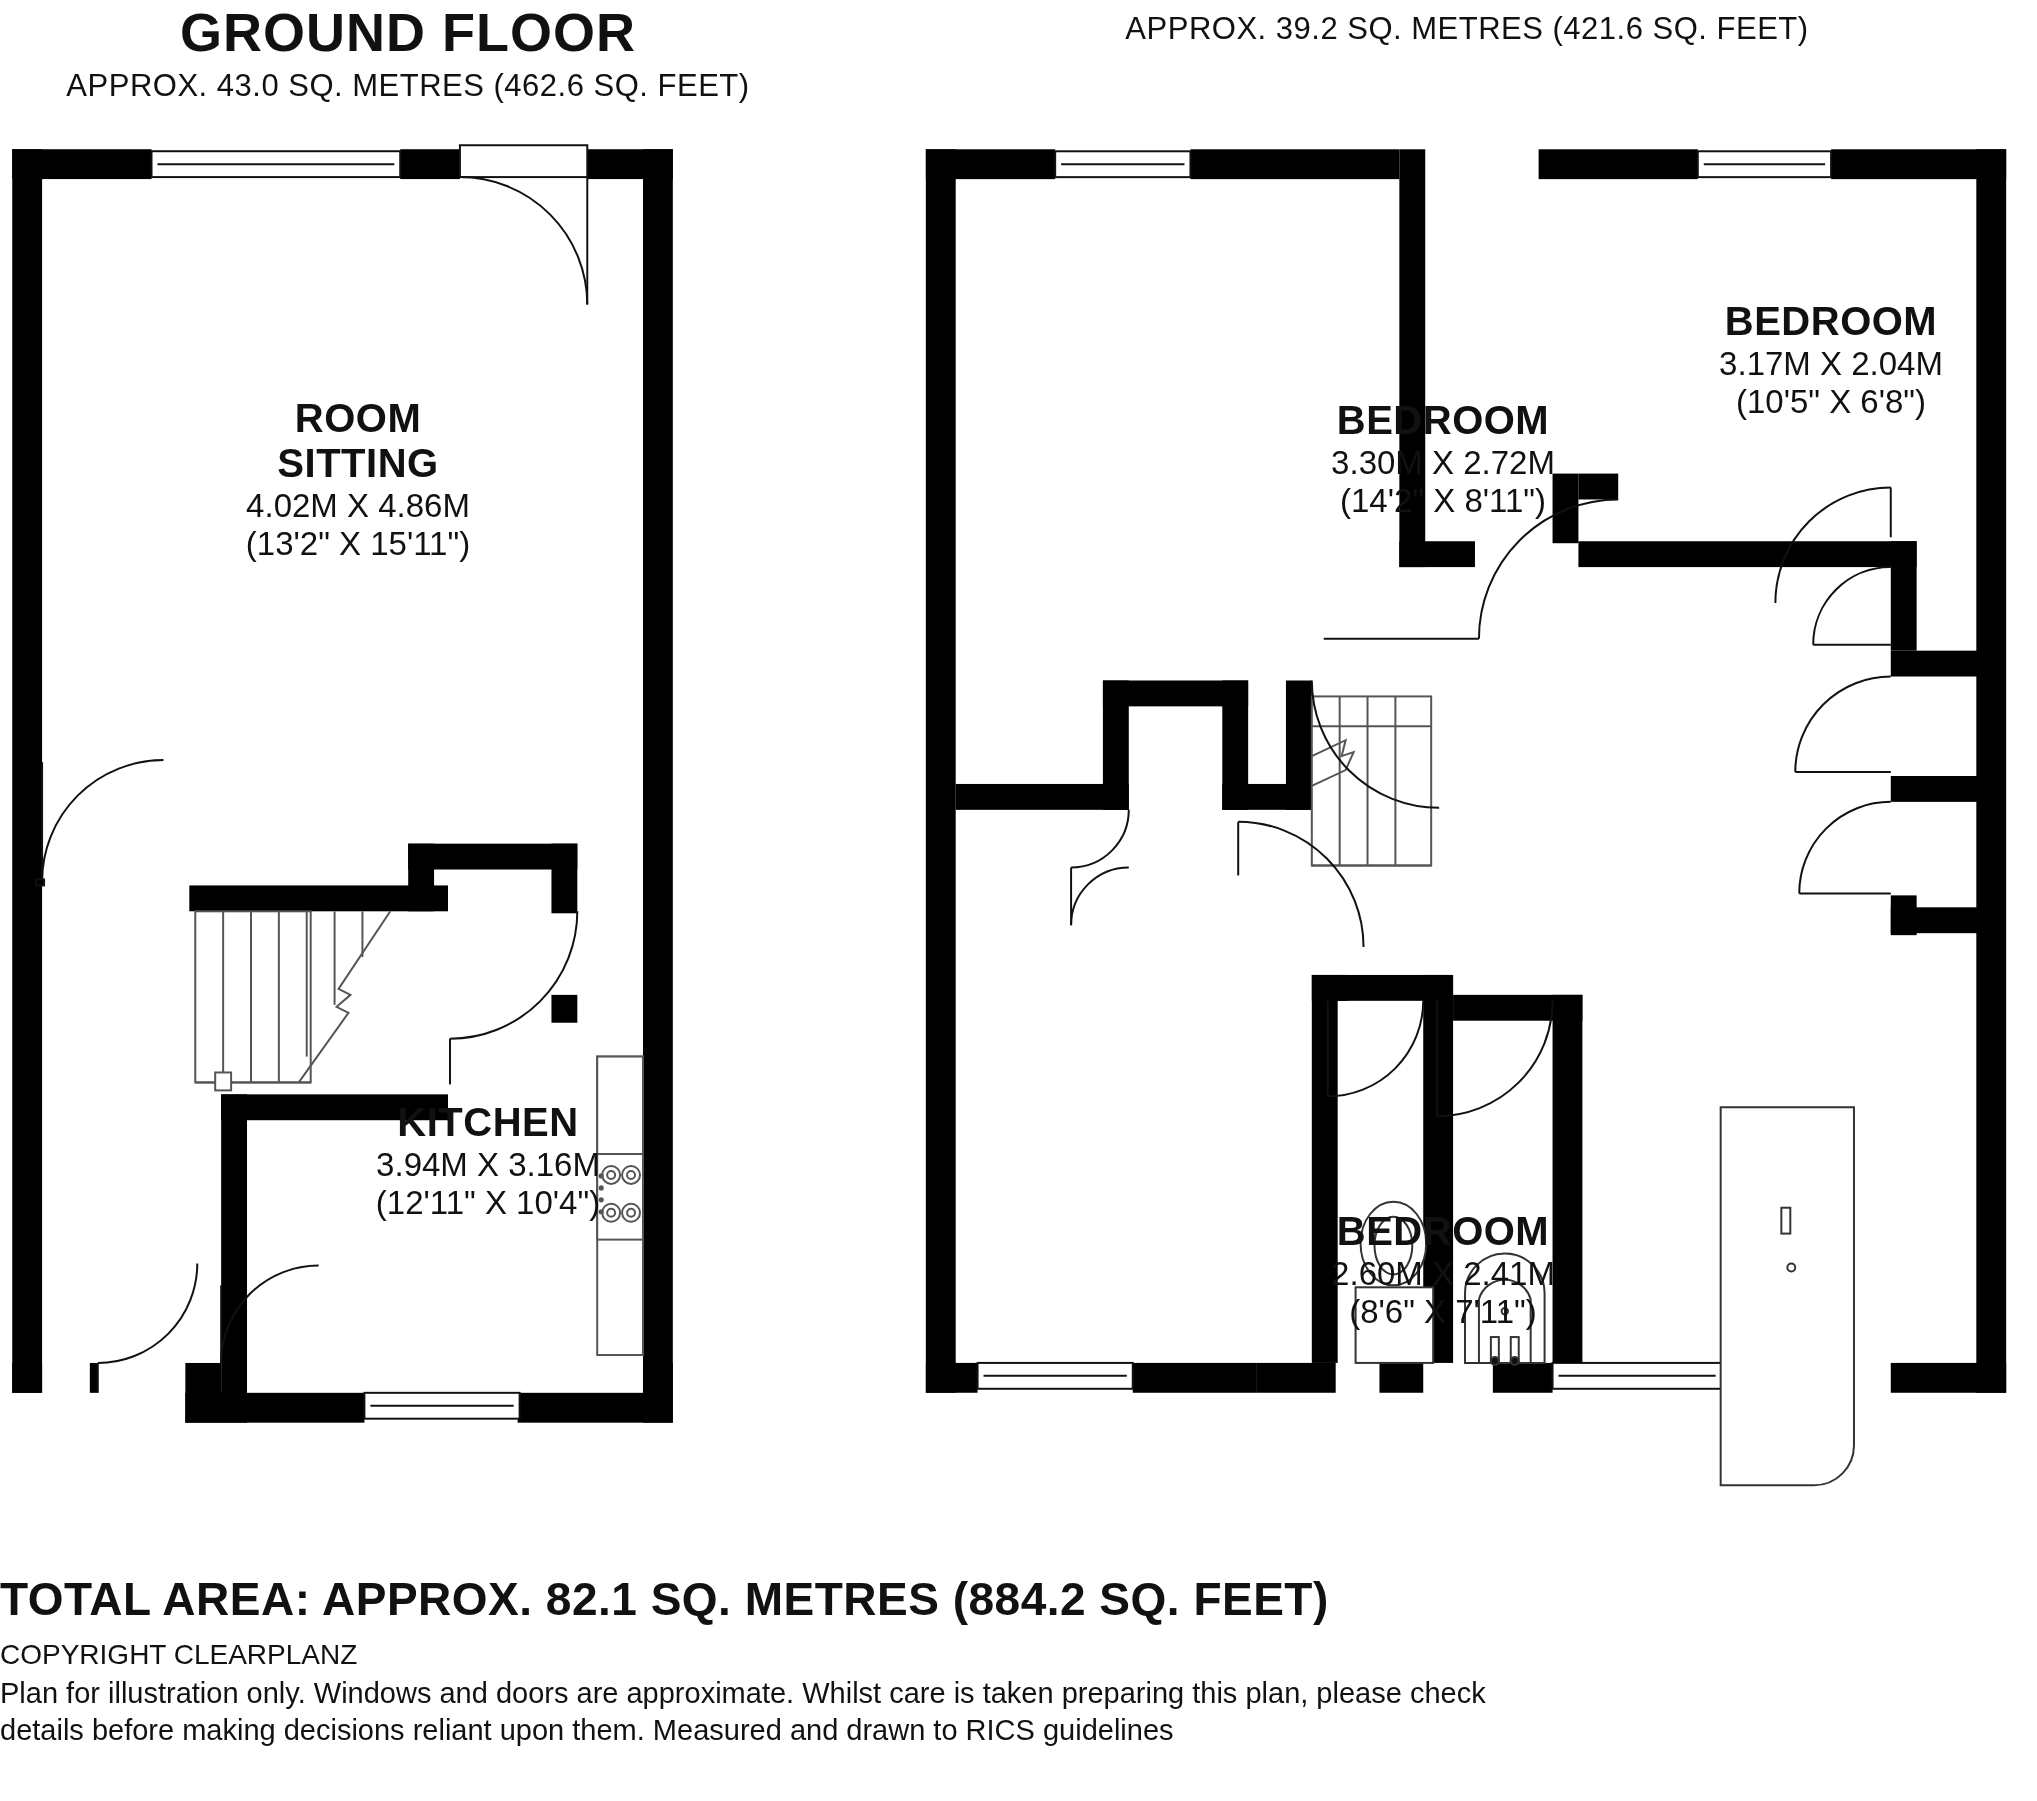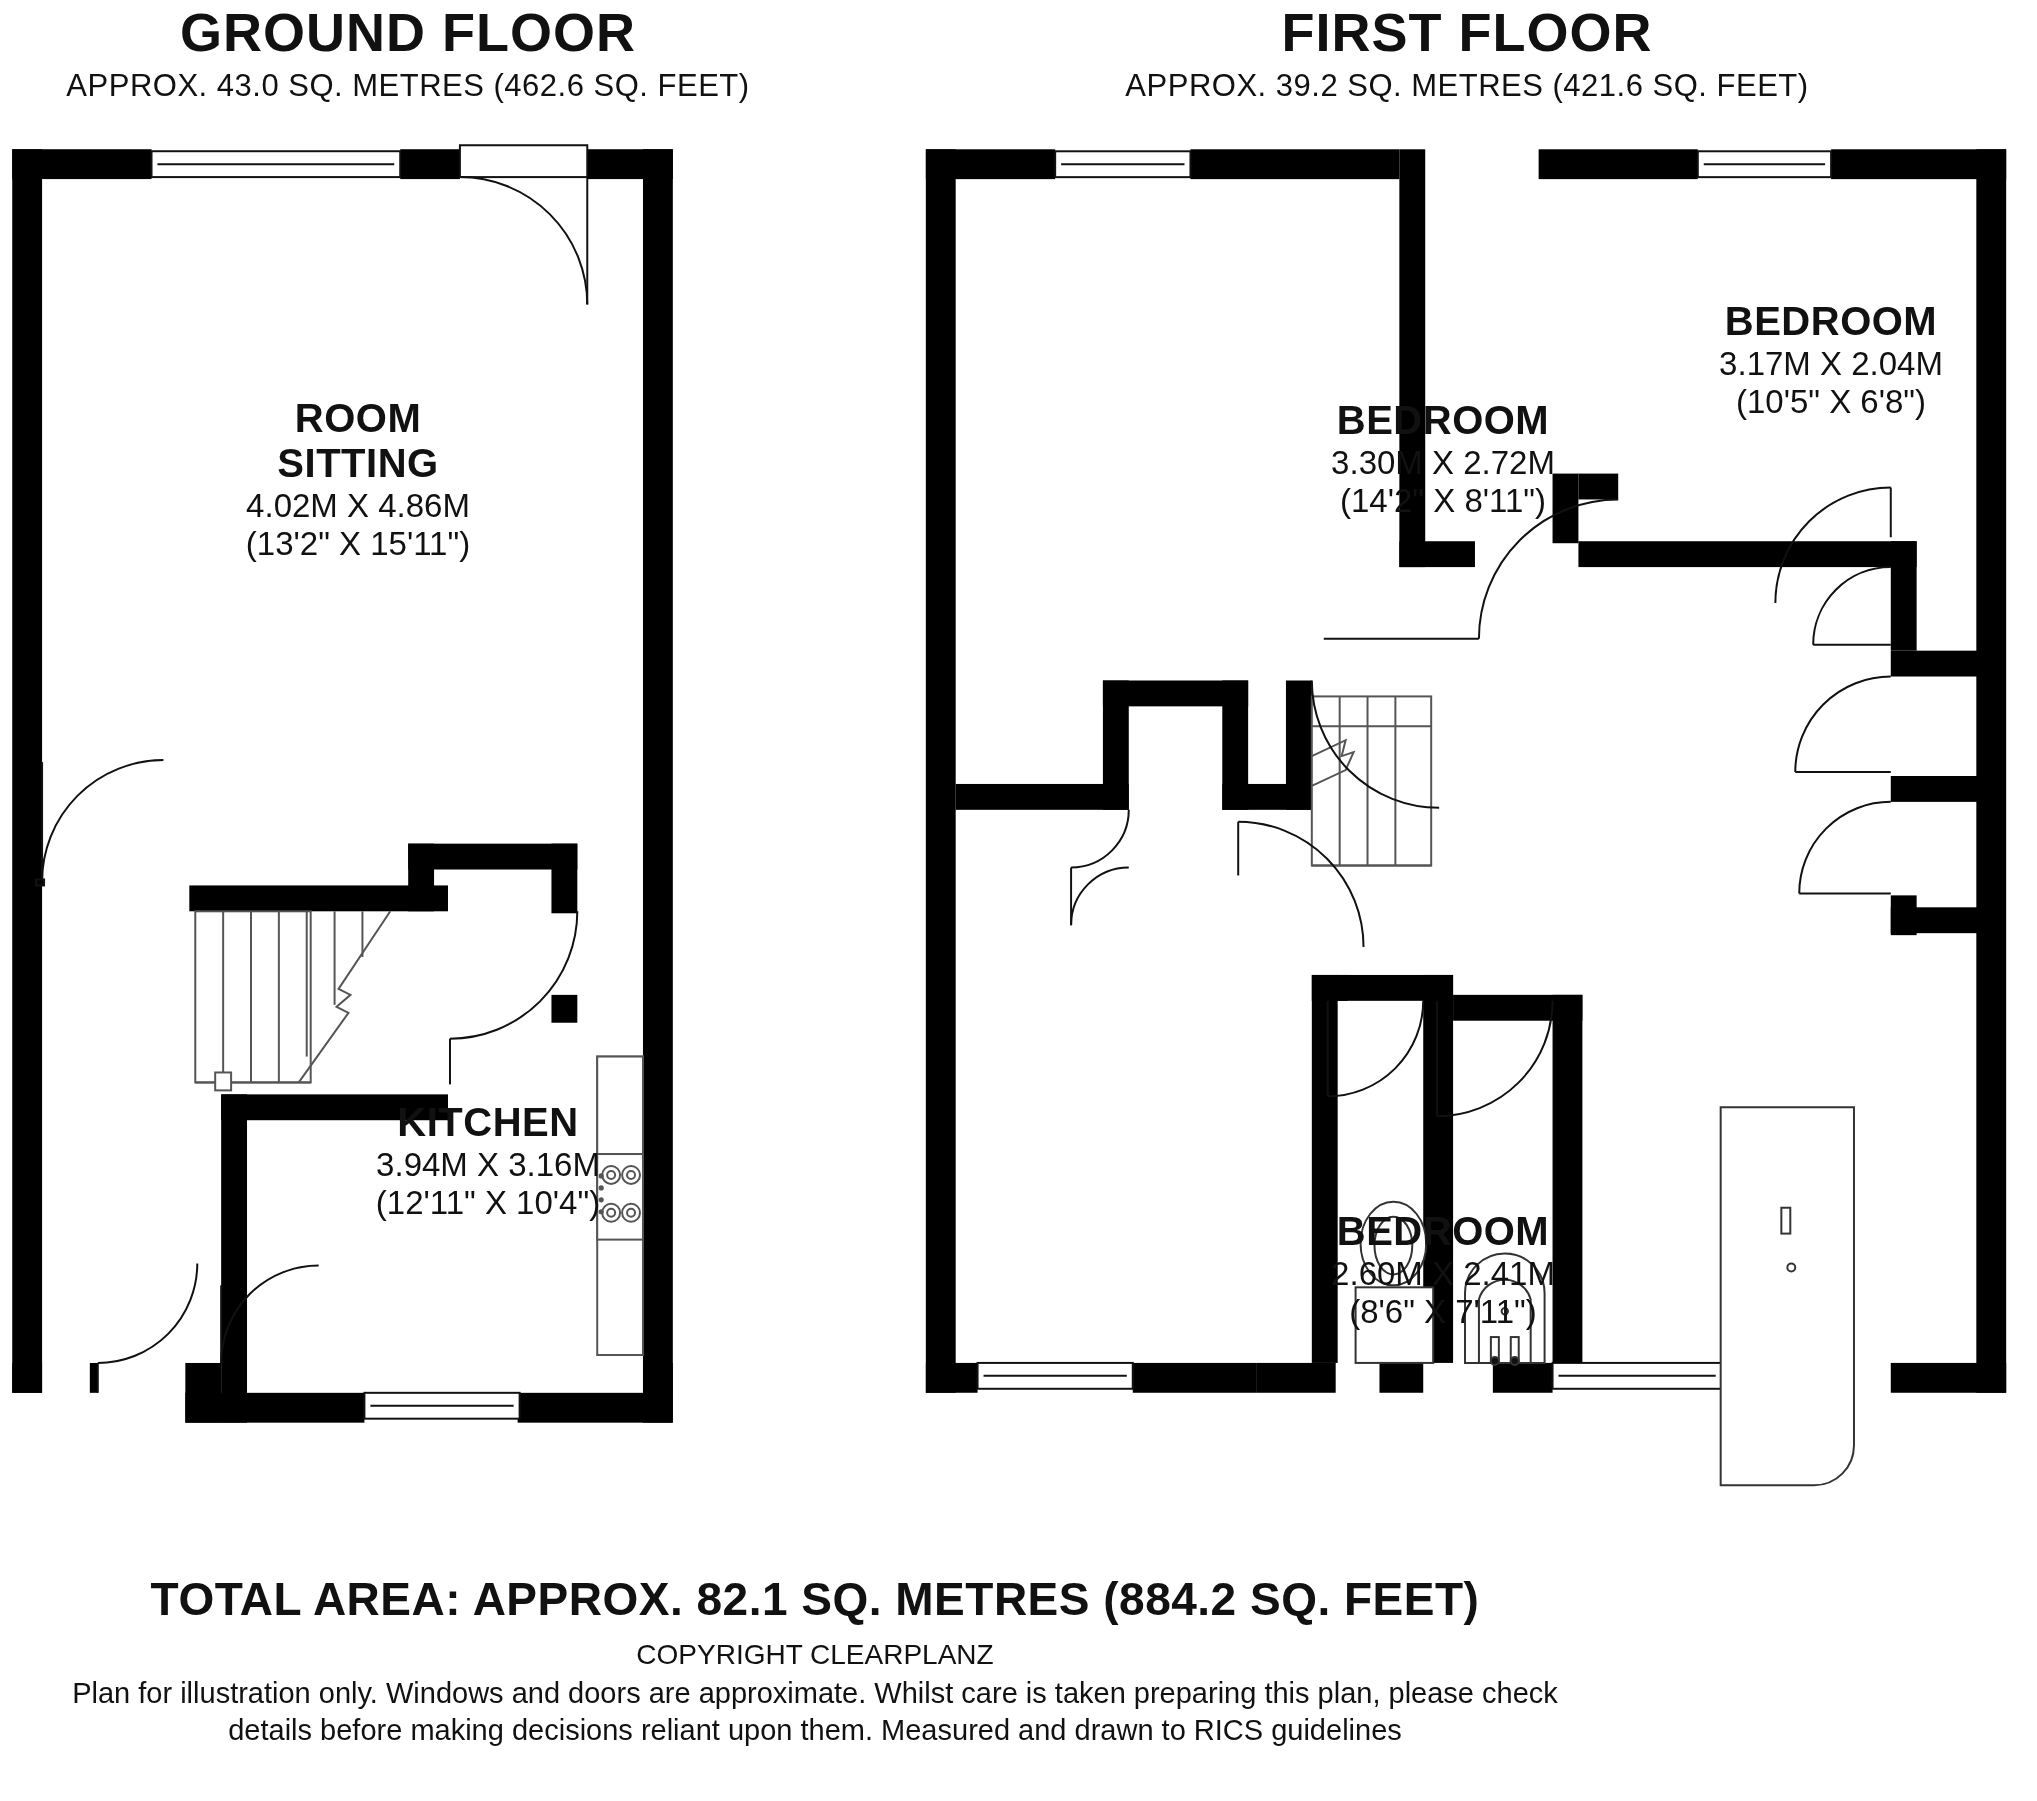--- a/index.html
+++ b/index.html
@@ -40,38 +40,37 @@
   .room-dim{font-size:33px;font-weight:normal;display:block;margin-top:2px;}
   .room-dim-ft{font-size:33px;font-weight:normal;display:block;margin-top:1px;}
 
   #label-sitting{left:139px;top:396px;width:438px;}
   #label-kitchen{left:269px;top:1100px;width:438px;}
   #label-bed1{left:1224px;top:398px;width:438px;}
   #label-bed2{left:1612px;top:299px;width:438px;}
   #label-bed3{left:1224px;top:1209px;width:438px;}
 
   
-  #footer{position:absolute;left:0;top:1574px;width:1630px;text-align:center;}
+  #footer{position:absolute;left:0;top:1574px;width:1630px;text-align:left;}
   #total-area{font-size:46px;font-weight:bold;letter-spacing:0.5px;line-height:1.1;}
   #copyright{font-size:28px;font-weight:normal;margin-top:14px;line-height:1.15;}
   .disclaimer-line{font-size:29px;font-weight:normal;line-height:1.28;}
   #disclaimer{margin-top:4px;}
 </style>
 </head>
 <body>
 
 <div id="plan-root">
 
   <div class="floor-header" id="ground-header">
     <div class="floor-title">GROUND FLOOR</div>
     <div class="floor-sub">APPROX. 43.0 SQ. METRES (462.6 SQ. FEET)</div>
   </div>
 
   <div class="floor-header" id="first-header">
-    <div class="floor-title">FIRST FLOOR</div>
     <div class="floor-sub">APPROX. 39.2 SQ. METRES (421.6 SQ. FEET)</div>
   </div>
 
   <svg class="plan-svg" id="ground-svg" viewBox="0 0 700 1560">
     <g fill="#000000">
 
       <rect x="12" y="150" width="30" height="1250"></rect>
 
       <rect x="646" y="150" width="30" height="1250"></rect>
 

